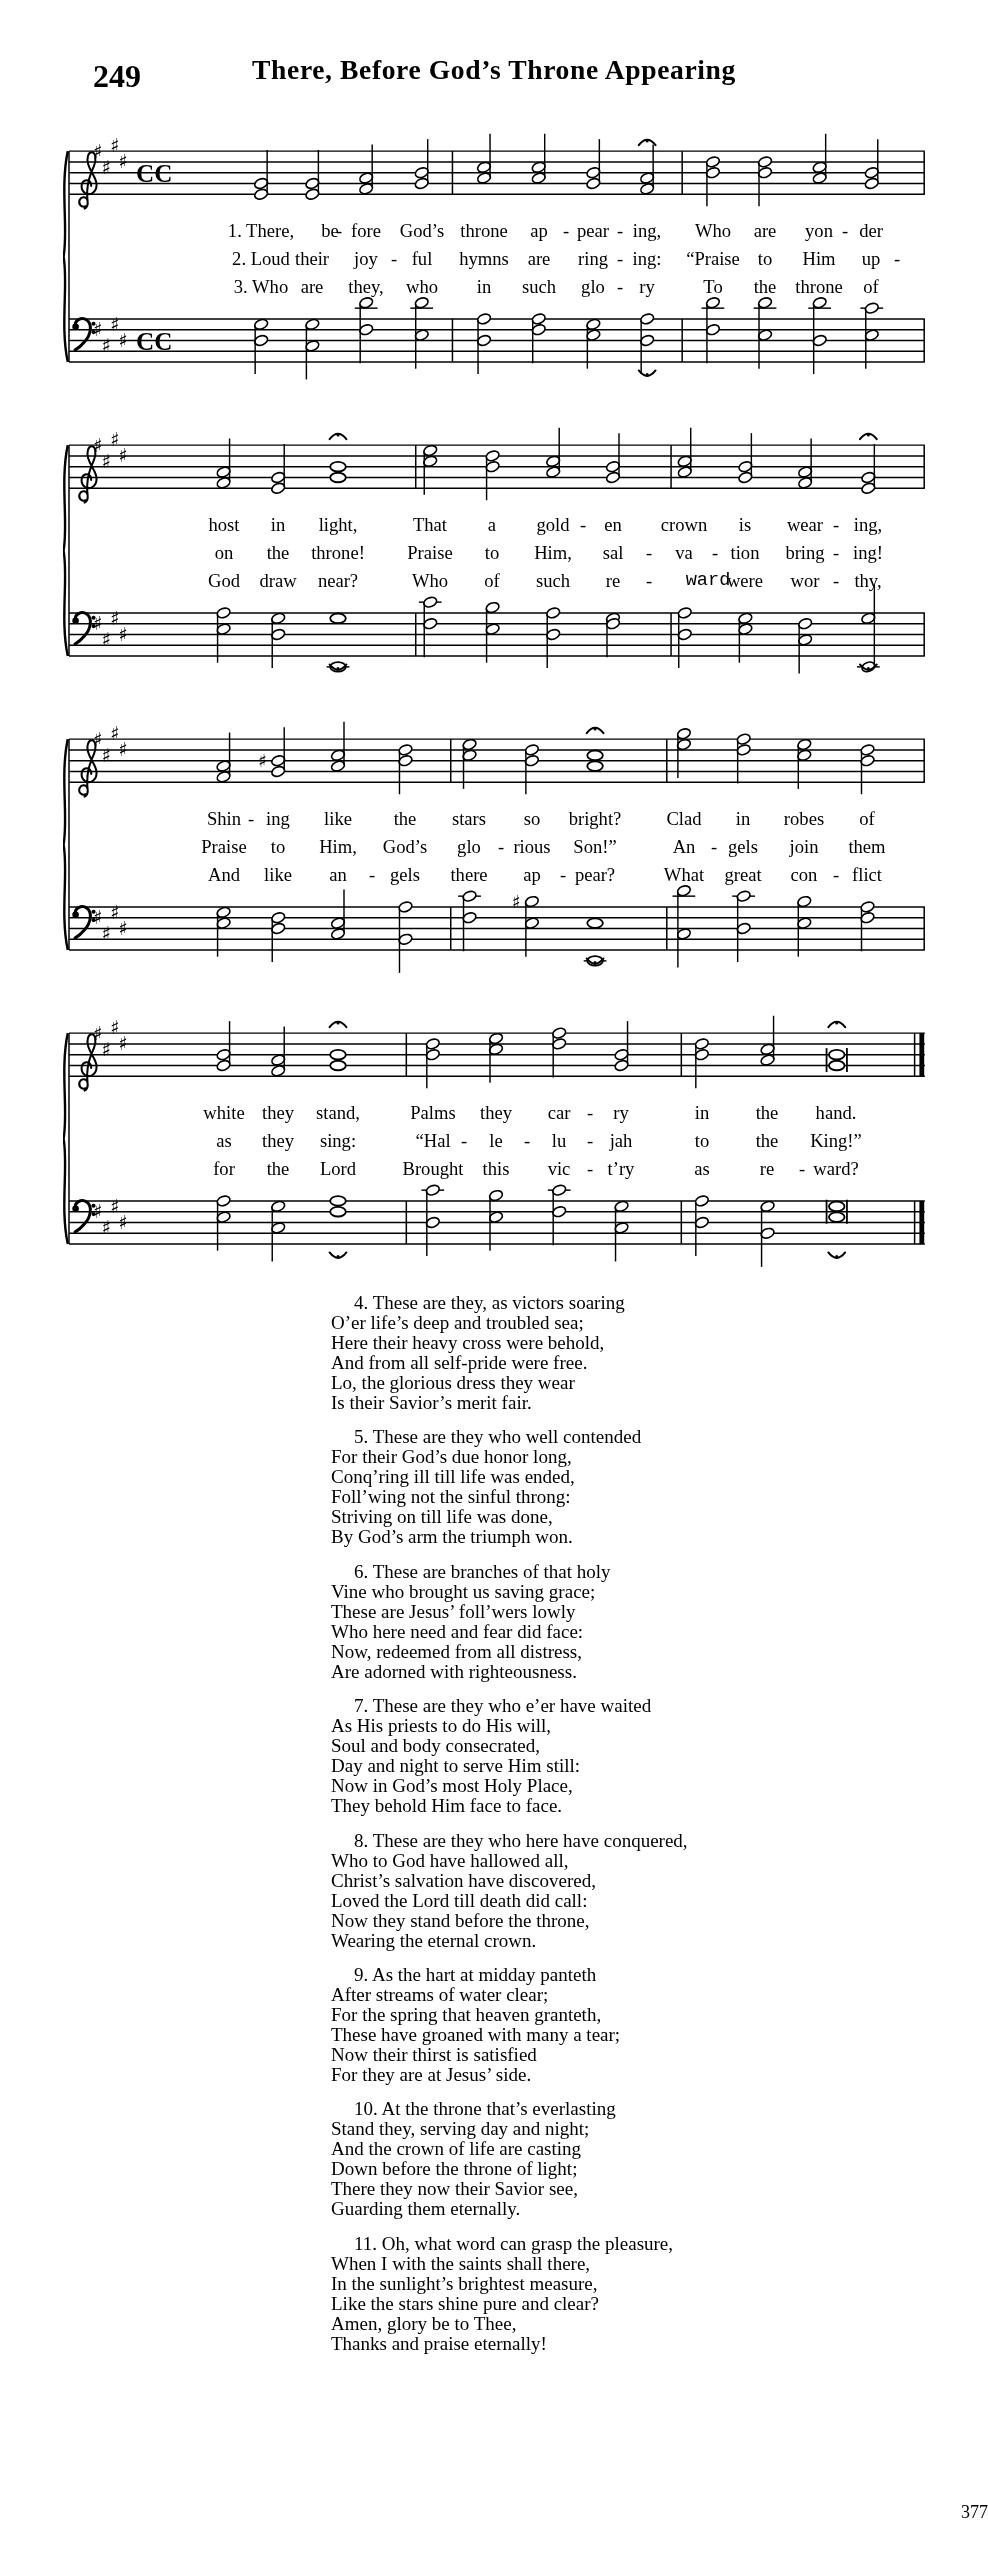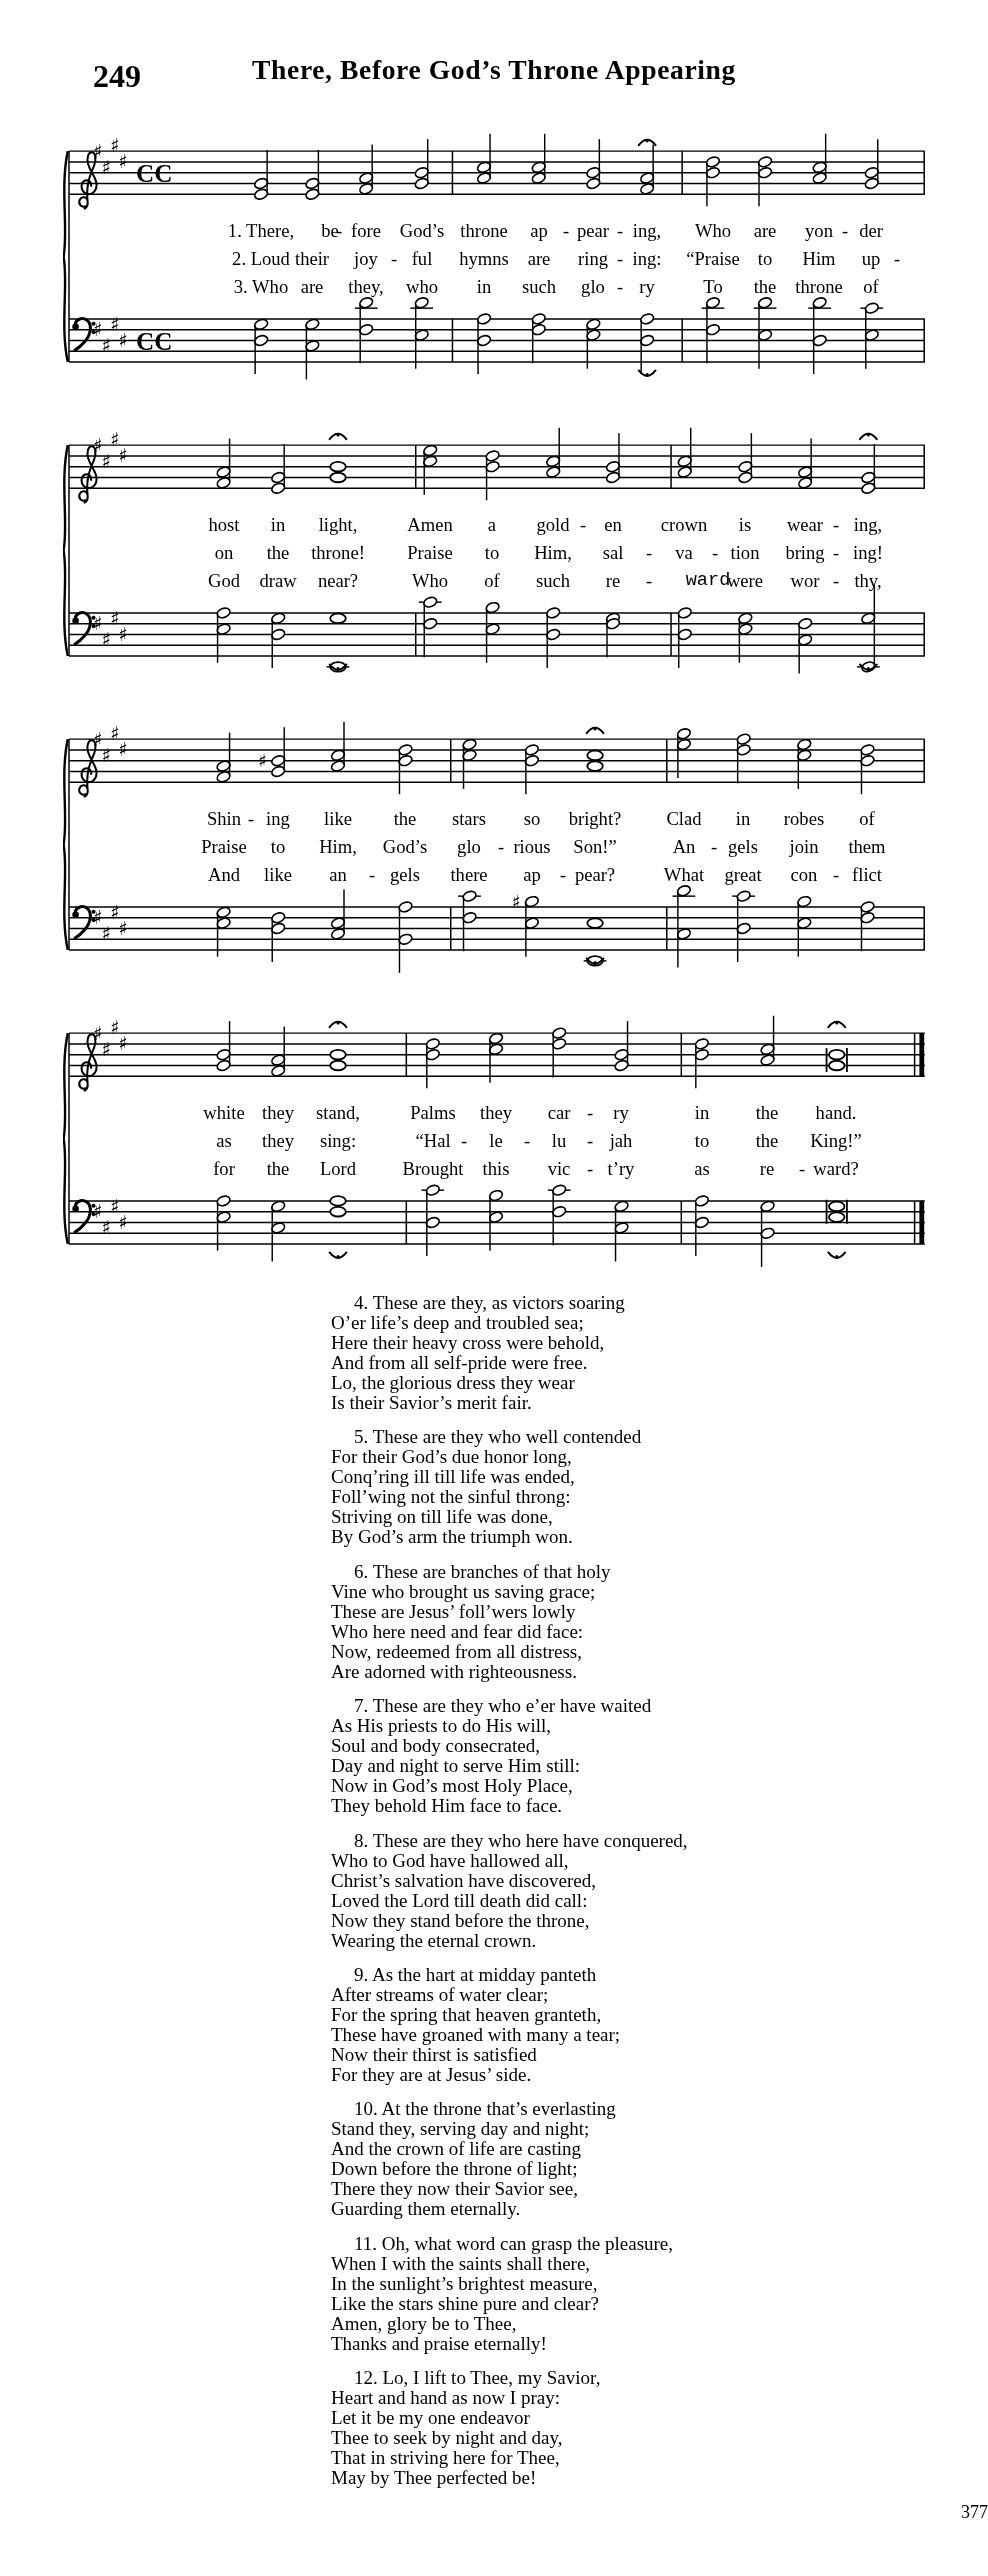--- a/index.html
+++ b/index.html
@@ -415,21 +415,21 @@
           </g>
           <g transform="translate(1343.8000000000002,402)">
             <path d="M -14,-6 Q 0,12 14,-6" stroke="#000" stroke-width="3.4" fill="none" stroke-linecap="round"></path>
             <circle cx="0" cy="1" r="2.6" fill="#000"></circle>
           </g>
         </svg>
         <div class="lyric-line" style="top: 87px;">
           <span class="syl" style="left: 161px;">host</span>
           <span class="syl" style="left: 215px;">in</span>
           <span class="syl" style="left: 275px;">light,</span>
-          <span class="syl" style="left: 367px;">Amen</span>
+          <span class="syl" style="left: 367px;">That</span>
           <span class="syl" style="left: 429px;">a</span>
           <span class="syl" style="left: 490px;">gold</span>
           <span class="hyph" style="left: 520px;">-</span>
           <span class="syl" style="left: 550px;">en</span>
           <span class="syl" style="left: 621px;">crown</span>
           <span class="syl" style="left: 682px;">is</span>
           <span class="syl" style="left: 742px;">wear</span>
           <span class="hyph" style="left: 773px;">-</span>
           <span class="syl" style="left: 805px;">ing,</span>
         </div>
@@ -931,24 +931,16 @@
         <div class="verse-line">Guarding them eternally.</div>
       </div>
       <div class="verse">
         <div class="verse-line first">11. Oh, what word can grasp the pleasure,</div>
         <div class="verse-line">When I with the saints shall there,</div>
         <div class="verse-line">In the sunlight’s brightest measure,</div>
         <div class="verse-line">Like the stars shine pure and clear?</div>
         <div class="verse-line">Amen, glory be to Thee,</div>
         <div class="verse-line">Thanks and praise eternally!</div>
       </div>
-      <div class="verse">
-        <div class="verse-line first">12. Lo, I lift to Thee, my Savior,</div>
-        <div class="verse-line">Heart and hand as now I pray:</div>
-        <div class="verse-line">Let it be my one endeavor</div>
-        <div class="verse-line">Thee to seek by night and day,</div>
-        <div class="verse-line">That in striving here for Thee,</div>
-        <div class="verse-line">May by Thee perfected be!</div>
-      </div>
     </div>
   <div class="page-number">377</div>
 </div>
 
 
 </body></html>

